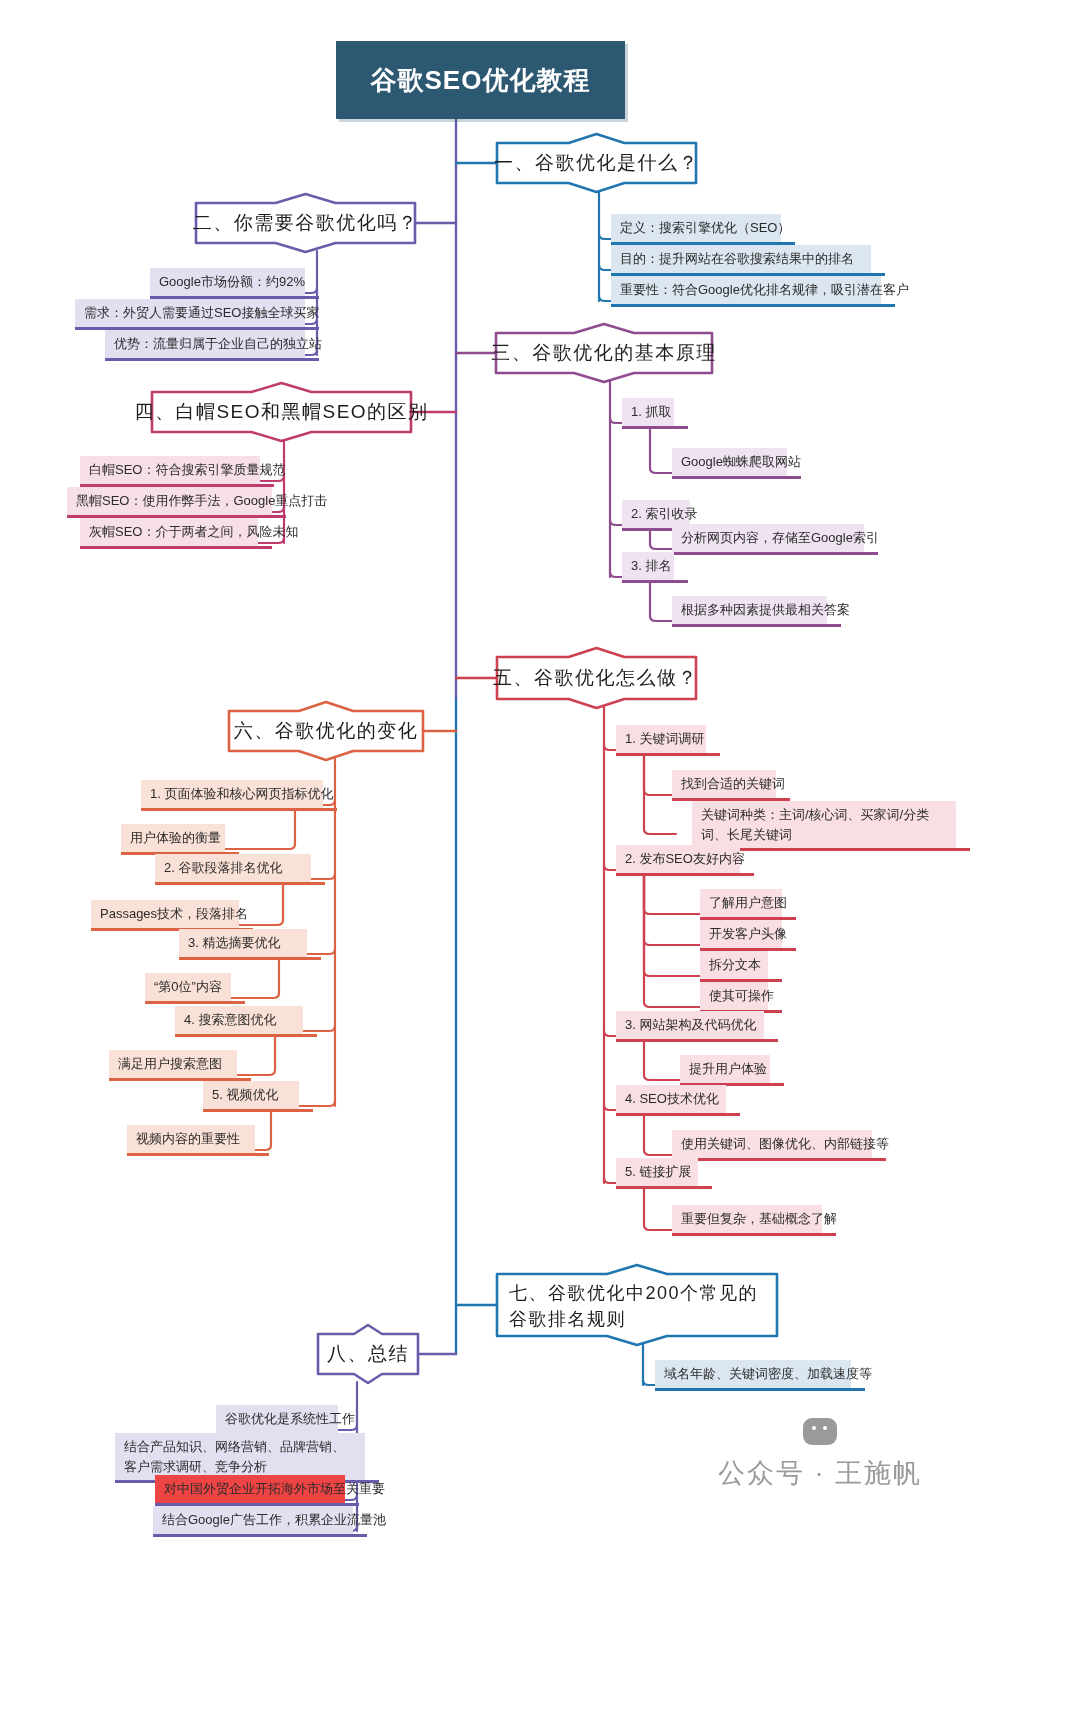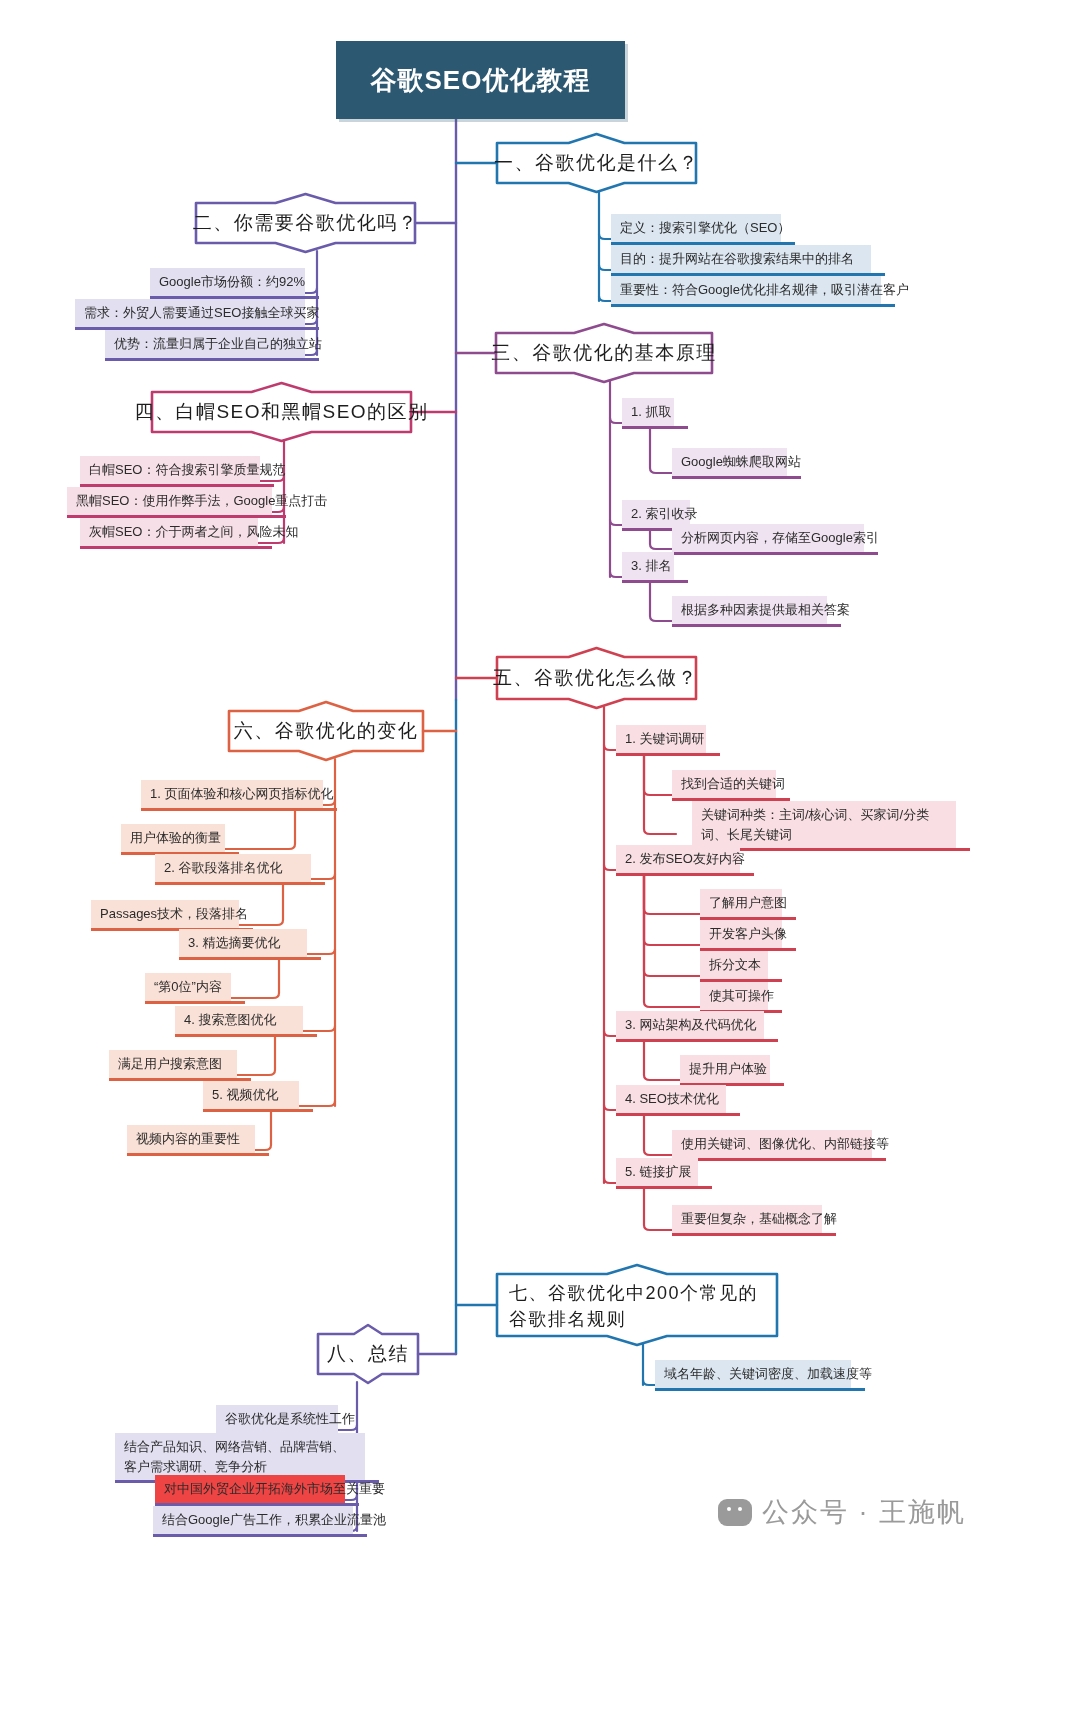--- a/index.html
+++ b/index.html
@@ -224,17 +224,17 @@
       <div class="chip" style="left: 655px; top: 1360px; width: 196px; min-height: 24px; background: rgb(219, 230, 240); text-align: left;"><span>域名年龄、关键词密度、加载速度等</span><span class="rule" style="background: rgb(33, 118, 176);"></span></div>
       <div class="l1" style="left: 318px; top: 1334px; width: 100px; min-height: 40px; border: none; background: transparent; display: flex; align-items: center; justify-content: center; color: rgb(29, 29, 29); font-size: 19px; padding: 6px 10px;">
         <span>八、总结</span>
       </div>
       <div class="chip" style="left: 216px; top: 1405px; width: 122px; min-height: 24px; background: rgb(226, 223, 240); text-align: left;"><span>谷歌优化是系统性工作</span><span class="rule" style="background: rgb(106, 91, 171);"></span></div>
       <div class="chip wrap" style="left: 95px; top: 1433px; width: 250px; min-height: 32px; background: rgb(226, 223, 240); text-align: left;"><span>结合产品知识、网络营销、品牌营销、客户需求调研、竞争分析</span><span class="rule" style="background: rgb(106, 91, 171);"></span></div>
       <div class="chip" style="left: 155px; top: 1475px; width: 190px; min-height: 24px; background: #ef4444; text-align: left;"><span>对中国外贸企业开拓海外市场至关重要</span><span class="rule" style="background: rgb(106, 91, 171);"></span></div>
       <div class="chip" style="left: 153px; top: 1506px; width: 200px; min-height: 24px; background: rgb(226, 223, 240); text-align: left;"><span>结合Google广告工作，积累企业流量池</span><span class="rule" style="background: rgb(106, 91, 171);"></span></div>
     </div>
 
-  <div class="watermark" style="left:718px;top:1494px;">
+  <div class="watermark" style="left:718px;top:1418px;flex-direction:column;">
     <span class="wechat-badge"></span>
     <span>公众号 · 王施帆</span>
   </div>
 </div>
 
 </body></html>

